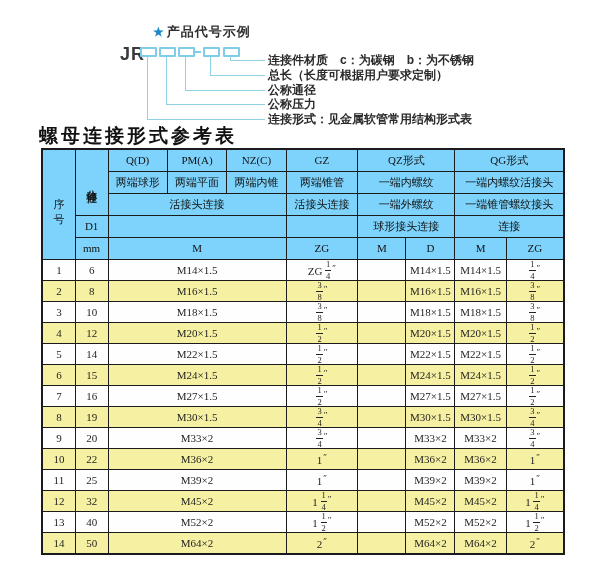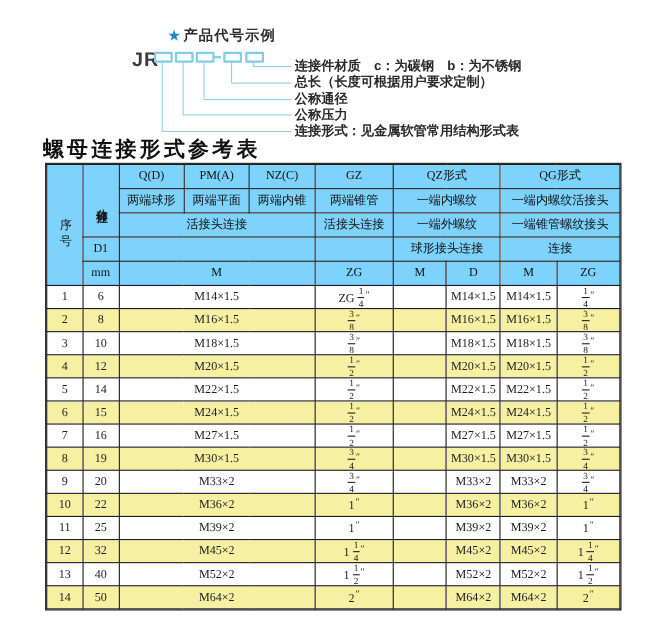--- a/index.html
+++ b/index.html
@@ -88,21 +88,21 @@
       <div class="code-box" style="left: 203px;"></div>
       <div class="conn" style="left: 210px; top: 57px; width: 1px; height: 18px;"></div>
       <div class="conn" style="left: 210px; top: 75px; width: 55px; height: 1px;"></div>
       <div class="code-box" style="left: 223px;"></div>
       <div class="conn" style="left: 230px; top: 57px; width: 1px; height: 3px;"></div>
       <div class="conn" style="left: 230px; top: 60px; width: 35px; height: 1px;"></div>
       <div class="code-dash" style="left: 194px;"></div>
     </div>
 
   <div class="code-label" style="top:53px;text-align:center;">连接件材质　c：为碳钢　b：为不锈钢</div>
-  <div class="code-label" style="top:68px;font-family:Liberation Mono, monospace;">总长（长度可根据用户要求定制）</div>
+  <div class="code-label" style="top:68px;">总长（长度可根据用户要求定制）</div>
   <div class="code-label" style="top:83px;">公称通径</div>
   <div class="code-label" style="top:97px;">公称压力</div>
   <div class="code-label" style="top:112px;">连接形式：见金属软管常用结构形式表</div>
 
   <div class="table-title">螺母连接形式参考表</div>
 
   <table class="ref">
     <colgroup>
       <col style="width:32px">
         <col style="width:32px">

